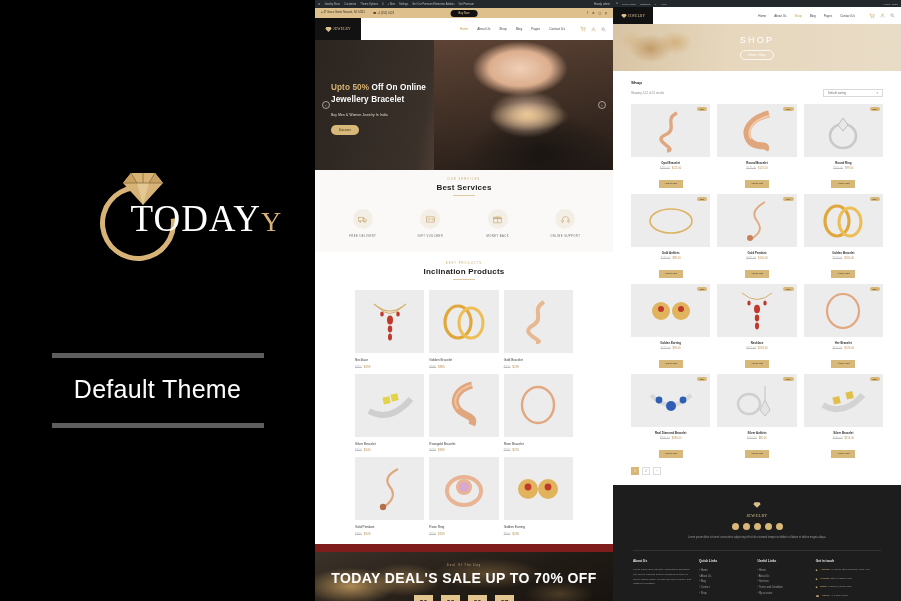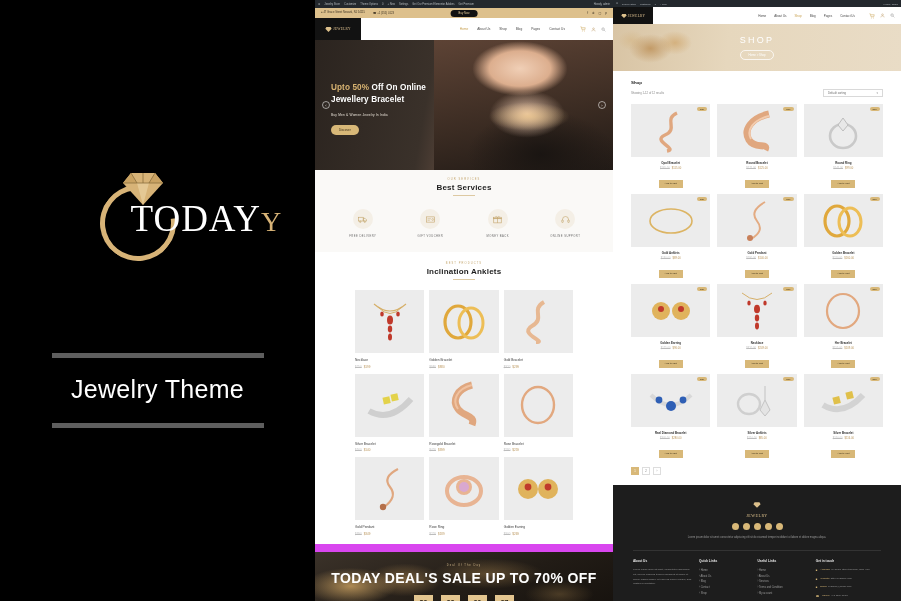--- a/index.html
+++ b/index.html
@@ -35,21 +35,21 @@
 
   .rule { width: 212px; height: 5px; background: #5e5e5e; }
   .theme-name {
     color: #fff; font-size: 25px; letter-spacing: 0.3px;
     padding: 17px 0 19px 0; font-weight: 400;
   }
 
   
   .home-panel {
     width: 298px; height: 601px; flex: 0 0 298px;
-    background: #d946ef; overflow: hidden; position: relative;
+    background: #7f1d1d; overflow: hidden; position: relative;
   }
   .wp-adminbar {
     height: 8px; background: #23282d; display: flex; align-items: center;
     gap: 4px; padding: 0 3px; font-size: 2.6px; color: #b4b9be; white-space: nowrap;
   }
   .wp-adminbar .ab-right { margin-left: auto; display: flex; gap: 4px; }
   .topbar {
     height: 10px; background: #ddc08c; display: flex; align-items: center;
     padding: 0 6px; font-size: 2.7px; color: #3c3223; position: relative;
   }
@@ -250,21 +250,21 @@
         <polygon points="32,0 26,10 40,10" fill="#c9a262"></polygon>
         <polygon points="14,10 26,10 20,32" fill="#e4c894"></polygon>
         <line x1="8" y1="0" x2="14" y2="10" stroke="#8a6f3e" stroke-width=".8"></line>
         <line x1="32" y1="0" x2="26" y2="10" stroke="#8a6f3e" stroke-width=".8"></line>
         <line x1="20" y1="0" x2="20" y2="10" stroke="#8a6f3e" stroke-width=".8"></line>
         <line x1="0" y1="10" x2="40" y2="10" stroke="#8a6f3e" stroke-width=".8"></line>
       </svg>
       <div class="logo-text"><span>TODAY</span><span class="tail">Y</span></div>
     </div>
     <div class="rule"></div>
-    <div class="theme-name">Jewelry Theme</div>
+    <div class="theme-name">Default Theme</div>
     <div class="rule"></div>
   </div>
 
   <div class="home-panel">
 
     <div class="wp-adminbar">
       <span>⚙</span>
       <span>Jewelry Store</span>
       <span>Customize</span>
       <span>Theme Options</span>
@@ -383,21 +383,21 @@
                 <rect x="18" y="13" width="4" height="7" rx="1.6" fill="none" stroke="#c3a46a" stroke-width="1.6"></rect>
               </svg>
             </div>
           <div class="svc-label">ONLINE SUPPORT</div>
         </div>
       </div>
     </div>
 
     <div class="products">
       <div class="sec-kicker">Best Products</div>
-      <div class="sec-title">Inclination Anklets</div>
+      <div class="sec-title">Inclination Products</div>
       <div class="sec-deco"></div>
       <div class="prod-grid">
 
         <div class="pcard">
           <div class="pcard-img">
             <svg width="40" height="48" viewBox="0 0 40 48">
                 <path d="M4 6q16 14 32 0" fill="none" stroke="#d6b06a" stroke-width="1.1"></path>
                 <path d="M8 9q12 13 24 0" fill="none" stroke="#d6b06a" stroke-width="1"></path>
                 <ellipse cx="20" cy="22" rx="3" ry="4.5" fill="#c0392b"></ellipse>
                 <ellipse cx="20" cy="31" rx="2.2" ry="3.4" fill="#c0392b"></ellipse>

